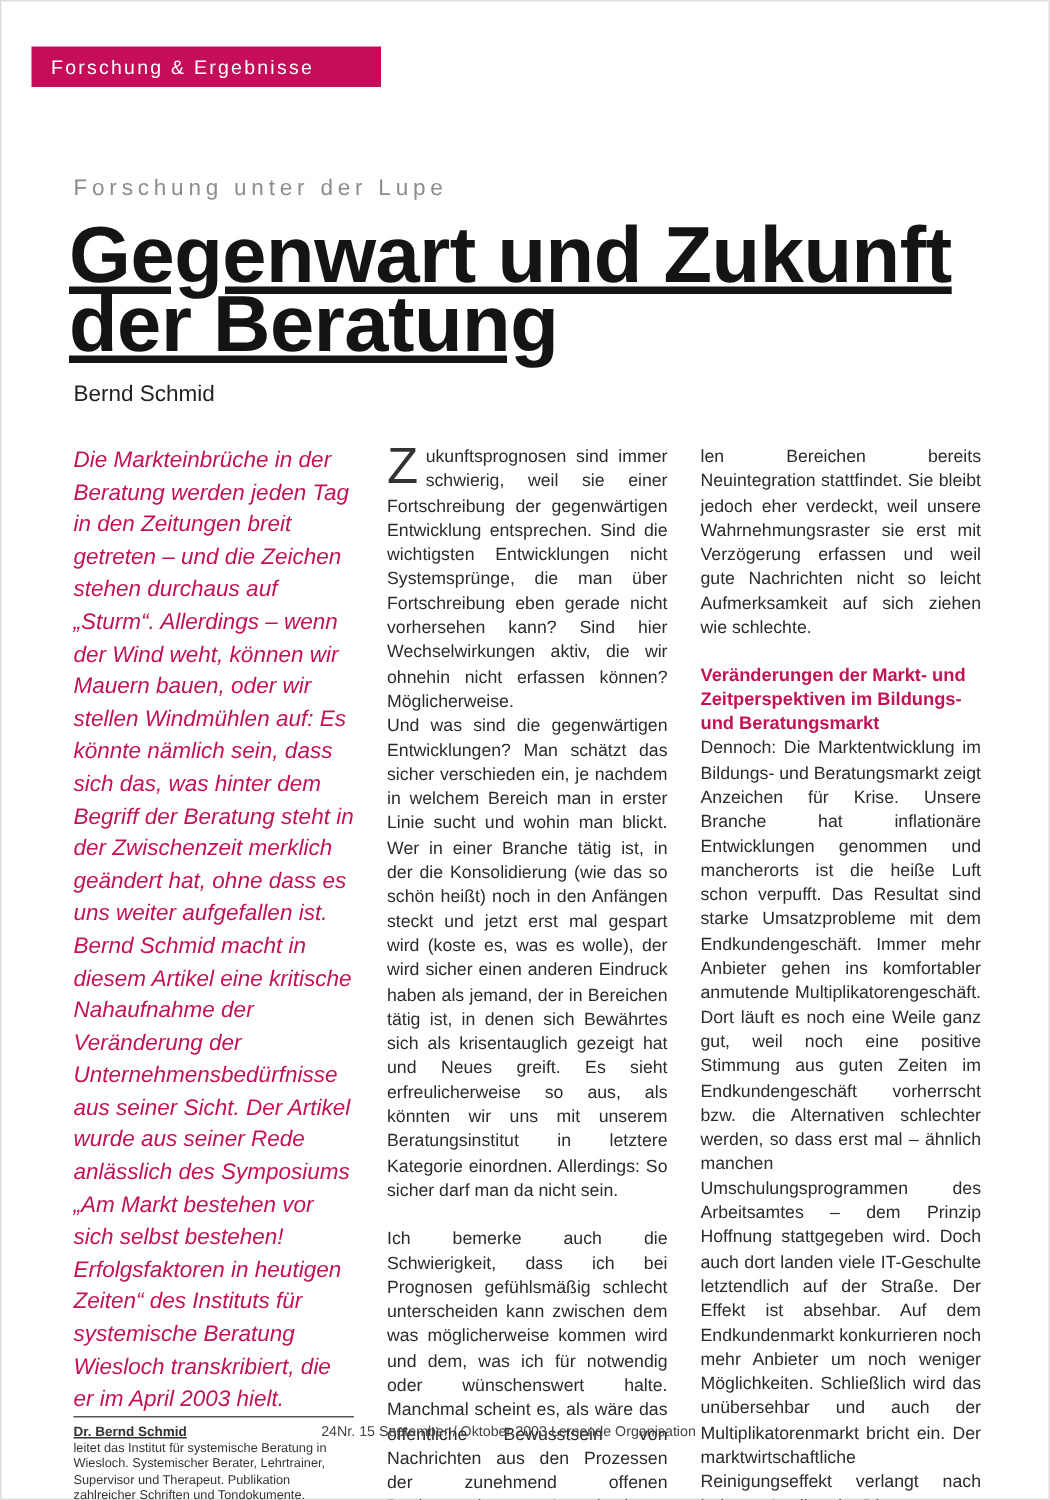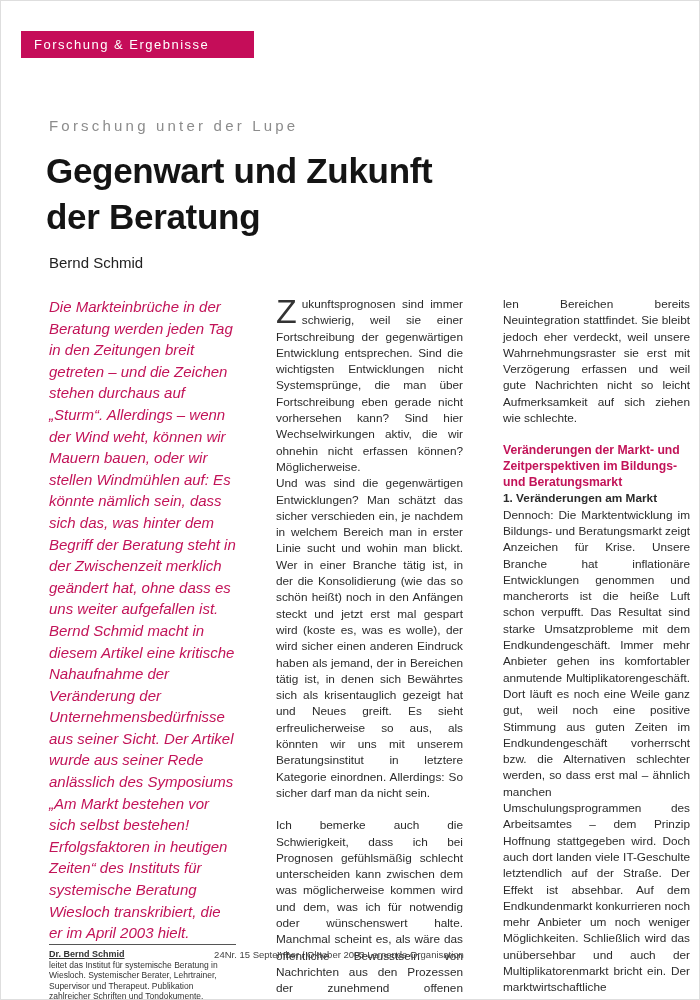--- a/index.html
+++ b/index.html
@@ -31,39 +31,40 @@
     position: absolute;
     left: 49px; top: 117px;
     font-size: 15px;
     letter-spacing: 3.2px;
     color: #8c8c8c;
   }
   .title {
     position: absolute;
     left: 46px; top: 148px;
     margin: 0;
-    font-size: 35px;
+    font-size: 53px;
     line-height: 46px;
     font-weight: bold;
     letter-spacing: -0.3px;
     color: #141414;
+    text-decoration: underline;
   }
   .title .tl { display: block; }
   .author {
     position: absolute;
     left: 49px; top: 254px;
     font-size: 15px;
     color: #222;
   }
   .columns {
     position: absolute;
     left: 49px; top: 296px;
     width: 606px; height: 652px;
     display: flex;
-    gap: 40px;
+    gap: 22px;
   }
   .col { flex: 0 0 187px; width: 187px; }
   .col-lede {
     display: flex;
     flex-direction: column;
   }
   .lede {
     margin: 0;
     font-style: italic;
     font-size: 15px;
@@ -146,21 +147,20 @@
 
     <div class="col body">
       <p class="p first"><span class="dropcap">Z</span><span>ukunftsprognosen sind immer schwierig, weil sie einer Fortschreibung der gegenwärtigen Entwicklung entsprechen. Sind die wichtigsten Entwicklungen nicht Systemsprünge, die man über Fortschreibung eben gerade nicht vorhersehen kann? Sind hier Wechselwirkungen aktiv, die wir ohnehin nicht erfassen können? Möglicherweise.</span></p>
       <p class="p">Und was sind die gegenwärtigen Entwicklungen? Man schätzt das sicher verschieden ein, je nachdem in welchem Bereich man in erster Linie sucht und wohin man blickt. Wer in einer Branche tätig ist, in der die Konsolidierung (wie das so schön heißt) noch in den Anfängen steckt und jetzt erst mal gespart wird (koste es, was es wolle), der wird sicher einen anderen Eindruck haben als jemand, der in Bereichen tätig ist, in denen sich Bewährtes sich als krisentauglich gezeigt hat und Neues greift. Es sieht erfreulicherweise so aus, als könnten wir uns mit unserem Beratungsinstitut in letztere Kategorie einordnen. Allerdings: So sicher darf man da nicht sein.</p>
       <p class="p gap">Ich bemerke auch die Schwierigkeit, dass ich bei Prognosen gefühlsmäßig schlecht unterscheiden kann zwischen dem was möglicherweise kommen wird und dem, was ich für notwendig oder wünschenswert halte. Manchmal scheint es, als wäre das öffentliche Bewusstsein von Nachrichten aus den Prozessen der zunehmend offenen Desintegration von Organisationen bestimmt. Mir scheint – oder jedenfalls möchte ich das glauben – dass in vie-</p>
     </div>
 
     <div class="col body">
       <p class="p">len Bereichen bereits Neuintegration stattfindet. Sie bleibt jedoch eher verdeckt, weil unsere Wahrnehmungsraster sie erst mit Verzögerung erfassen und weil gute Nachrichten nicht so leicht Aufmerksamkeit auf sich ziehen wie schlechte.</p>
       <h2 class="subhead">Veränderungen der Markt- und Zeitperspektiven im Bildungs- und Beratungsmarkt</h2>
-      <div class="subsubhead">1. Veränderungen am Markt</div>
       <p class="p">Dennoch: Die Marktentwicklung im Bildungs- und Beratungsmarkt zeigt Anzeichen für Krise. Unsere Branche hat inflationäre Entwicklungen genommen und mancherorts ist die heiße Luft schon verpufft. Das Resultat sind starke Umsatzprobleme mit dem Endkundengeschäft. Immer mehr Anbieter gehen ins komfortabler anmutende Multiplikatorengeschäft. Dort läuft es noch eine Weile ganz gut, weil noch eine positive Stimmung aus guten Zeiten im Endkundengeschäft vorherrscht bzw. die Alternativen schlechter werden, so dass erst mal – ähnlich manchen Umschulungsprogrammen des Arbeitsamtes – dem Prinzip Hoffnung stattgegeben wird. Doch auch dort landen viele IT-Geschulte letztendlich auf der Straße. Der Effekt ist absehbar. Auf dem Endkundenmarkt konkurrieren noch mehr Anbieter um noch weniger Möglichkeiten. Schließlich wird das unübersehbar und auch der Multiplikatorenmarkt bricht ein. Der marktwirtschaftliche Reinigungseffekt verlangt nach höherer Qualität der Dienst-</p>
     </div>
 
   </div>
 
   <div class="footer">
     <span class="pageno">24</span>
     <span class="issue">Nr. 15 September / Oktober 2003 Lernende Organisation</span>
   </div>
 

